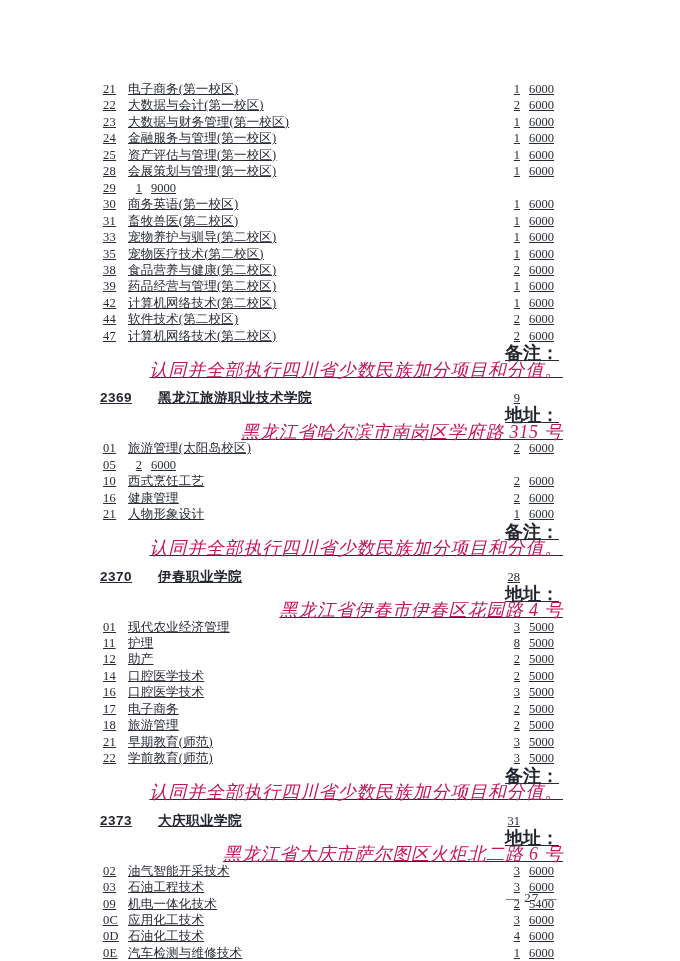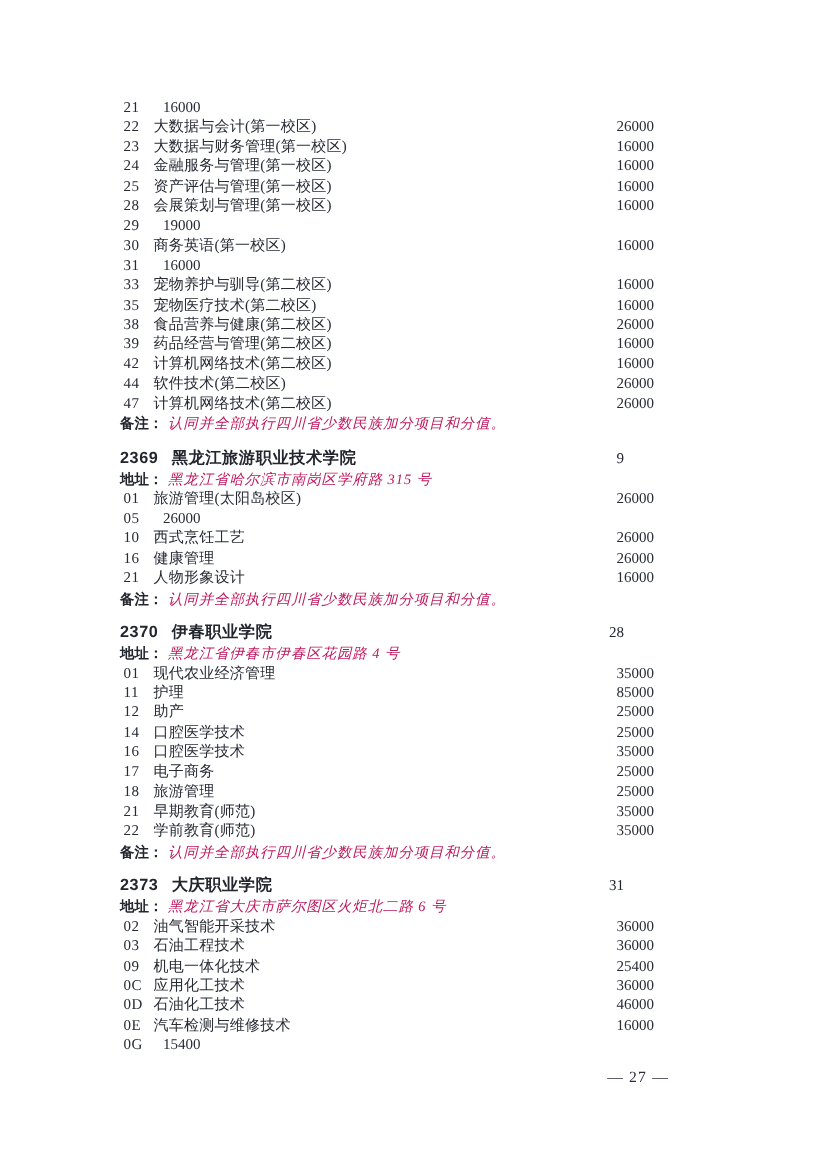--- a/index.html
+++ b/index.html
@@ -10,40 +10,41 @@
     color: #272b34;
     position: relative;
     overflow: hidden;
   }
   .content {
     position: absolute;
     left: 100px;
     top: 81px;
     width: 463px;
   }
-  .section { width: 100%; }
+  .section { width: 100%; text-decoration: underline; }
   .section + .section { margin-top: 11px; }
   .sec-header {
     display: flex;
     align-items: baseline;
     font-family: "Liberation Sans", "DejaVu Sans", sans-serif;
     font-weight: bold;
     font-size: 13.5px;
     line-height: 18px;
     color: #23262f;
   }
-  .h-code { margin-right: 11px; letter-spacing: 0.5px; }
+  .h-code { margin-right: 26px; letter-spacing: 0.5px; }
   .h-name { flex: 1; letter-spacing: 0.5px; }
   .h-total { width: 20px; text-align: right; font-family: "Liberation Serif", serif; font-weight: normal; font-size: 12.5px; }
   .h-feespace { width: 43px; }
   .addr-line, .note-line {
     display: flex;
-    font-size: 12px;
+    font-size: 18px;
     line-height: 16.5px;
     align-items: flex-end;
+    flex-direction: column;
   }
   .lbl {
     font-family: "Liberation Sans", "DejaVu Sans", sans-serif;
     font-weight: bold;
     color: #23262f;
     margin-right: 4px;
     white-space: nowrap;
   }
   .kai {
     font-style: italic;
@@ -52,40 +53,41 @@
   }
   .row {
     display: flex;
     font-size: 12.5px;
     line-height: 16.45px;
     padding-left: 3px;
   }
   .r-code { width: 21px; letter-spacing: 0.3px; }
   .r-name { flex: 1; padding-left: 4px; letter-spacing: 0.2px; }
   .r-count { width: 18px; text-align: right; }
-  .r-fee { width: 43px; text-align: left; }
+  .r-fee { width: 43px; text-align: center; }
   .note-line { margin-top: 1px; }
   .footer {
     position: absolute;
     top: 890px;
     left: 506px;
     width: 80px;
     font-size: 13px;
     letter-spacing: 1px;
     color: #2b2f39;
   }
 </style>
 </head>
 <body>
 
 <div class="page">
   <div class="content" id="content">
       <div class="section">
         <div class="row">
           <span class="r-code">21</span>
+          <span class="r-name">电子商务(第一校区)</span>
           <span class="r-count">1</span>
           <span class="r-fee">6000</span>
         </div>
         <div class="row">
           <span class="r-code">22</span>
           <span class="r-name">大数据与会计(第一校区)</span>
           <span class="r-count">2</span>
           <span class="r-fee">6000</span>
         </div>
         <div class="row">
@@ -118,20 +120,21 @@
           <span class="r-fee">9000</span>
         </div>
         <div class="row">
           <span class="r-code">30</span>
           <span class="r-name">商务英语(第一校区)</span>
           <span class="r-count">1</span>
           <span class="r-fee">6000</span>
         </div>
         <div class="row">
           <span class="r-code">31</span>
+          <span class="r-name">畜牧兽医(第二校区)</span>
           <span class="r-count">1</span>
           <span class="r-fee">6000</span>
         </div>
         <div class="row">
           <span class="r-code">33</span>
           <span class="r-name">宠物养护与驯导(第二校区)</span>
           <span class="r-count">1</span>
           <span class="r-fee">6000</span>
         </div>
         <div class="row">

